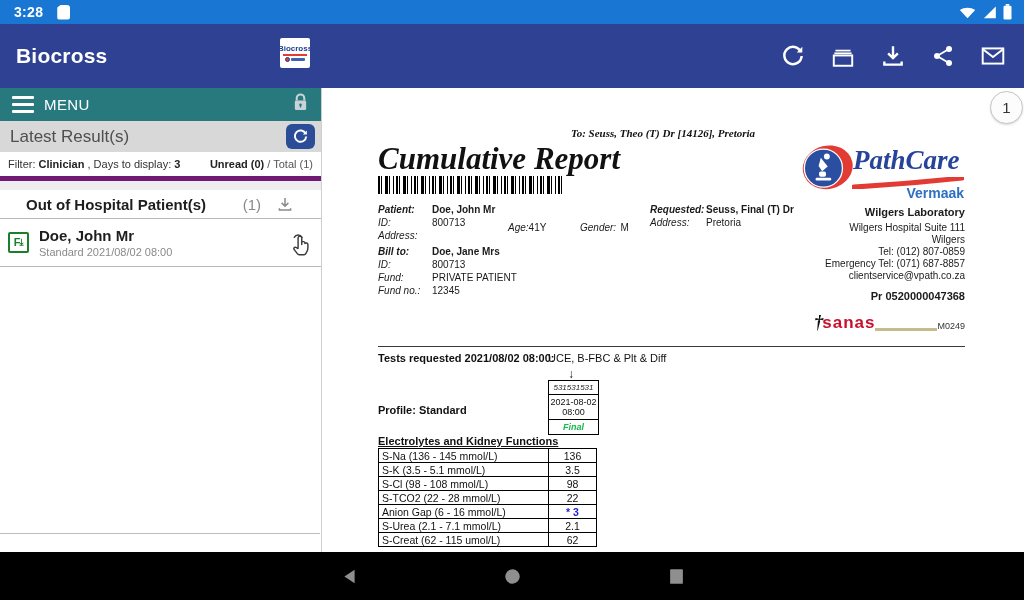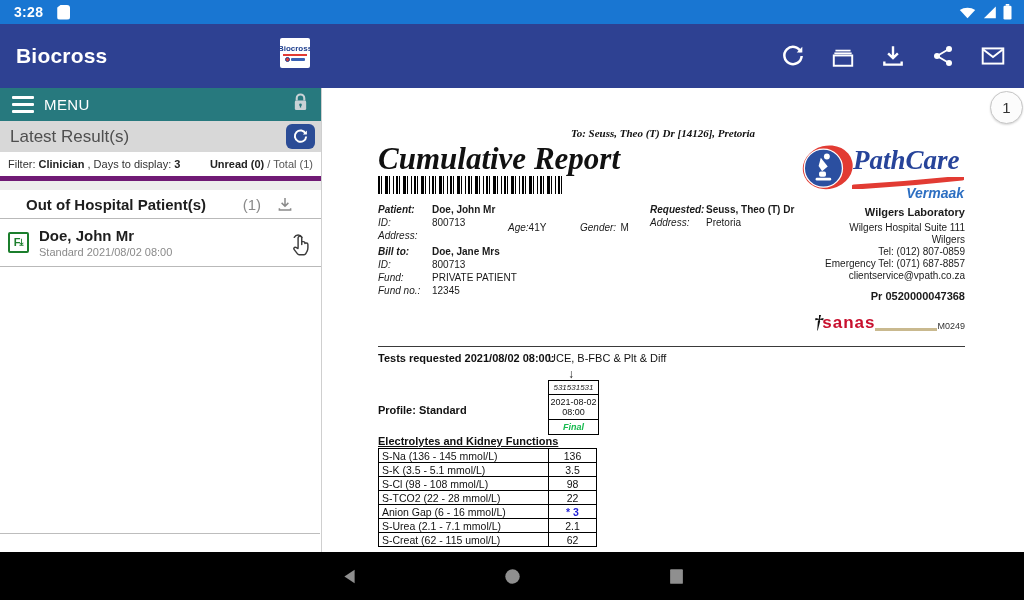--- a/index.html
+++ b/index.html
@@ -97,21 +97,21 @@
   .rtable { position:absolute; top:360px; left:56px; border-collapse:collapse; }
   .rtable td { border:1px solid #000; font-size:10.5px; color:#111; height:14px; padding:0 3px; }
   .rtable td:first-child { width:170px; }
   .rtable td.vcell { width:48px; text-align:center; }
   .rtable td.flag { color:var(--flag-blue,#2323D6); font-weight:bold; }
 
   
   .pc-logo { position:absolute; top:55px; right:58px; width:168px; height:58px; }
   .pc-text { position:absolute; left:55px; top:2px; font-family:"Liberation Serif",serif;
     font-style:italic; font-weight:bold; font-size:27px; color:var(--pathcare-blue,#27449A); }
-  .vermaak { position:absolute; right:2px; bottom:0; font-size:14px; font-weight:bold; color:var(--vermaak-blue,#2D6FC2);font-style:italic; }
+  .vermaak { position:absolute; right:2px; bottom:0; font-size:14px; font-weight:bold; color:var(--vermaak-blue,#2D6FC2); }
 
   
   .nav-bar { position:absolute; left:0; top:552px; width:1024px; height:48px; background:#000; }
   .nav-btn { position:absolute; top:0; width:48px; height:48px; display:flex; align-items:center; justify-content:center; cursor:pointer; }
 </style>
 </head>
 <body>
 
 <div class="status-bar">
   <span class="status-time">3:28</span>
@@ -260,21 +260,21 @@
     <span class="pc-text">PathCare</span>
     <svg width="112" height="12" viewBox="0 0 112 12" style="position:absolute;left:54px;top:34px">
         <path d="M2 10 Q 55 7 110 1" fill="none" stroke="#E23B33" stroke-width="5" stroke-linecap="round"></path>
       </svg>
     <span class="vermaak">Vermaak</span>
   </div>
 
   <span class="abs lbl b" style="top:116px;left:56px">Patient:</span>
   <span class="abs val b" style="top:116px;left:110px">Doe, John Mr</span>
   <span class="abs lbl b" style="top:116px;left:328px">Requested:</span>
-  <span class="abs val b" style="top:116px;left:384px">Seuss, Theo (T) Dr</span>
+  <span class="abs val b" style="top:116px;left:384px">Seuss, Final (T) Dr</span>
 
   <span class="abs lbl" style="top:129px;left:56px">ID:</span>
   <span class="abs val" style="top:129px;left:110px">800713</span>
   <span class="abs" style="top:129px;left:186px"><span class="lbl">Age:</span><span class="val">41Y</span></span>
   <span class="abs" style="top:129px;left:258px"><span class="lbl">Gender:</span> <span class="val">M</span></span>
   <span class="abs lbl" style="top:129px;left:328px">Address:</span>
   <span class="abs val" style="top:129px;left:384px">Pretoria</span>
 
   <span class="abs lbl" style="top:142px;left:56px">Address:</span>
 

